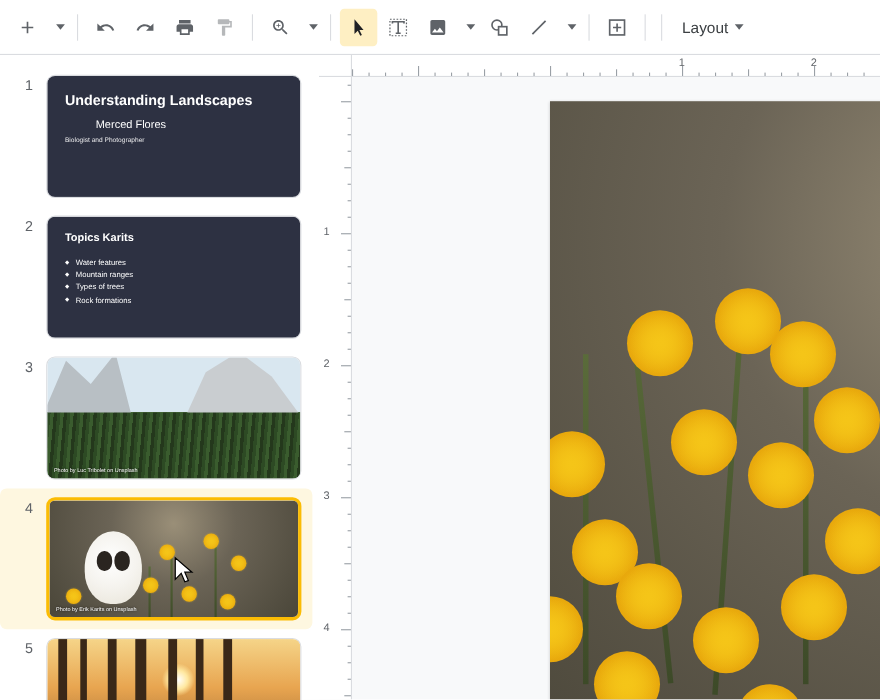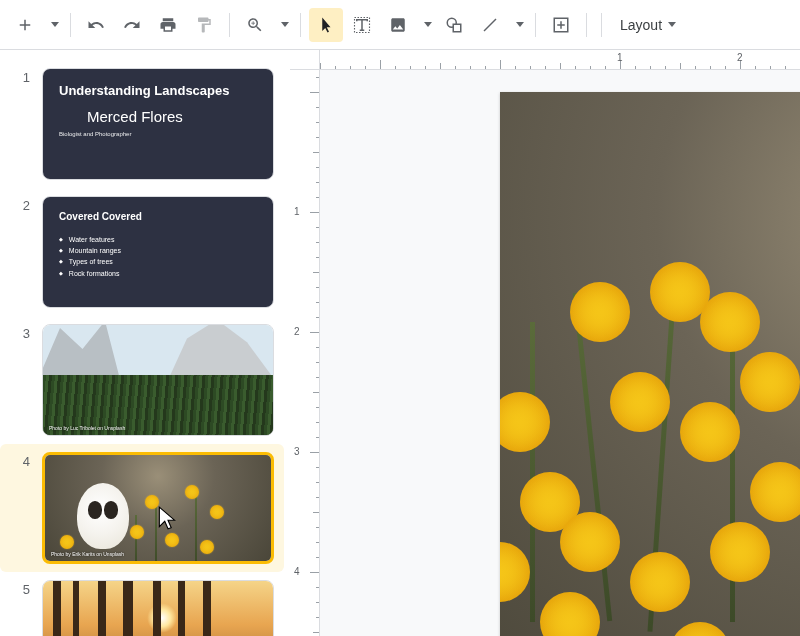--- a/index.html
+++ b/index.html
@@ -21,21 +21,21 @@
 .filmstrip::-webkit-scrollbar-thumb{background:#dadce0;border-radius:5px;}
 
 .slidewrap{display:flex;gap:12px;padding:8px 10px 8px 18px;border-radius:6px;}
 .slidewrap.selected{background:#fef7e0;}
 .slidenum{width:12px;font-size:13px;color:#5f6368;padding-top:2px;text-align:right;}
 .thumb{flex:1;height:112px;border:1px solid #dadce0;border-radius:8px;overflow:hidden;background:#fff;position:relative;}
 .slidewrap.selected .thumb{border:3px solid #fbbc04;}
 
 .darkslide{background:#2d3142;color:#fff;padding:14px 16px;height:100%;}
 .t-title{font-size:13px;font-weight:600;margin-bottom:10px;}
-.t-sub1{font-size:15px;margin-bottom:6px;padding-left:28px;}
+.t-sub1{font-size:10px;margin-bottom:6px;padding-left:28px;}
 .t-sub2{font-size:6px;opacity:.9;}
 .t-topics{font-size:10px;font-weight:600;margin-bottom:12px;}
 .t-bul{font-size:7px;line-height:1.6;list-style:none;}
 .t-bul li::before{content:"◆";font-size:5px;margin-right:6px;position:relative;top:-1px;}
 
 .photoslide{height:100%;position:relative;}
 .credit{position:absolute;left:6px;bottom:4px;font-size:5px;color:#fff;text-shadow:0 0 2px rgba(0,0,0,.8);}
 
 
 .mtn{height:100%;background:linear-gradient(#d9e7f0 0%,#d9e7f0 45%,#4a6b3a 45%,#2d4423 100%);position:relative;overflow:hidden;}
@@ -200,21 +200,21 @@
           <div class="t-sub1">Merced Flores</div>
           <div class="t-sub2">Biologist and Photographer</div>
         </div>
       </div>
     </div>
 
     <div class="slidewrap">
       <div class="slidenum">2</div>
       <div class="thumb">
         <div class="darkslide">
-          <div class="t-topics">Covered Covered</div>
+          <div class="t-topics">Topics Karits</div>
           <ul class="t-bul">
             <li>Water features</li>
             <li>Mountain ranges</li>
             <li>Types of trees</li>
             <li>Rock formations</li>
           </ul>
         </div>
       </div>
     </div>
 

